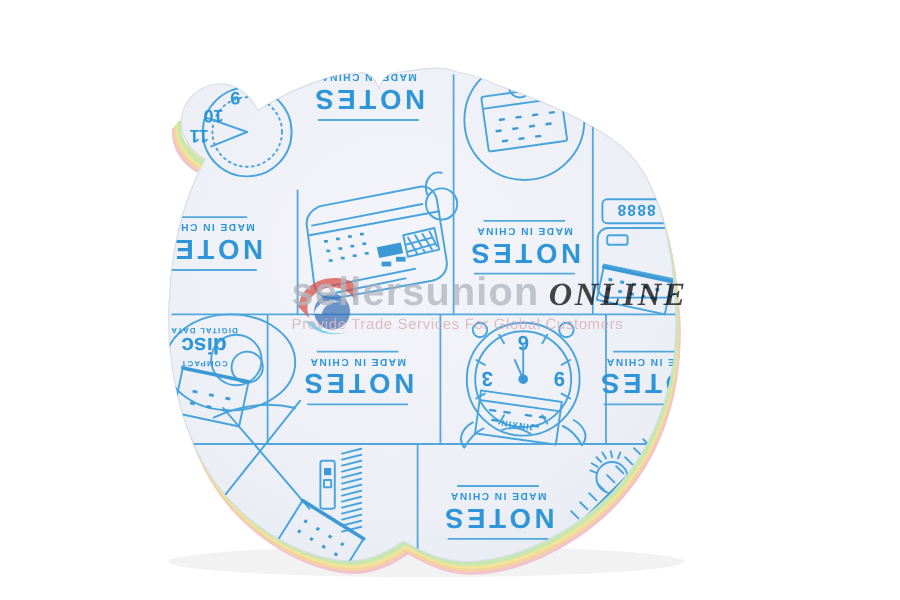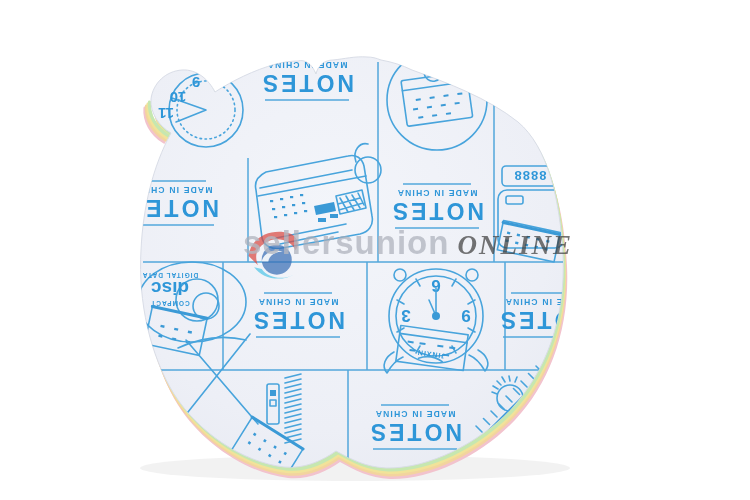--- a/index.html
+++ b/index.html
@@ -14,21 +14,21 @@
   text.bl{fill:#2e96d8;stroke:none;font-family:"Liberation Sans",sans-serif;font-weight:bold;}
   text.blsm{fill:#2e96d8;stroke:none;font-family:"Liberation Sans",sans-serif;font-weight:bold;}
   
   .watermark{position:absolute;left:243px;top:224px;display:flex;align-items:flex-start;
              pointer-events:none;opacity:.85;}
   .wm-logo{width:60px;height:60px;flex:0 0 auto;margin-right:-6px;}
   .wm-text{display:flex;flex-direction:column;}
   .wm-row{display:flex;align-items:baseline;white-space:nowrap;}
   .wm-brand{font-size:33px;font-weight:bold;color:#a9adb8;opacity:.8;letter-spacing:1px;}
   .wm-online{font-size:27px;font-style:italic;font-weight:bold;margin-left:8px;
-             font-family:"Liberation Serif",serif;color:#404040;opacity:.85;letter-spacing:2px;}
+             font-family:"Liberation Serif",serif;color:#000000;opacity:.85;letter-spacing:2px;}
   .wm-tagline{font-size:12.5px;color:#d9aab2;opacity:.9;margin-top:1px;letter-spacing:.5px;}
   
   .product-code{position:absolute;left:25px;top:444px;font-size:43px;color:#c8c8c8;
                 letter-spacing:1px;white-space:nowrap;}
 </style>
 </head>
 <body>
 
 <div class="stage">
 
@@ -313,17 +313,18 @@
       <circle cx="36" cy="38" r="16" fill="#3a6fb5" opacity="0.85"></circle>
       <path d="M6,34 C8,14 30,4 50,10 C58,13 61,22 56,28 C52,18 36,12 24,20 C14,26 12,34 16,44 Z" fill="#d94a43" opacity="0.85"></path>
       <path d="M12,46 C20,58 40,62 54,54 C44,60 26,58 20,48 Z" fill="#5bc8e8" opacity="0.9"></path>
       <path d="M20,40 C22,30 34,26 44,30 C38,28 28,32 27,40 Z" fill="#ffffff" opacity="0.9"></path>
     </svg>
     <div class="wm-text">
       <div class="wm-row">
         <span class="wm-brand">sellersunion</span>
         <span class="wm-online">ONLINE</span>
       </div>
+      <span class="wm-tagline">Provide Trade Services For Global Customers</span>
     </div>
   </div>
 
 
 </div>
 
 </body></html>

